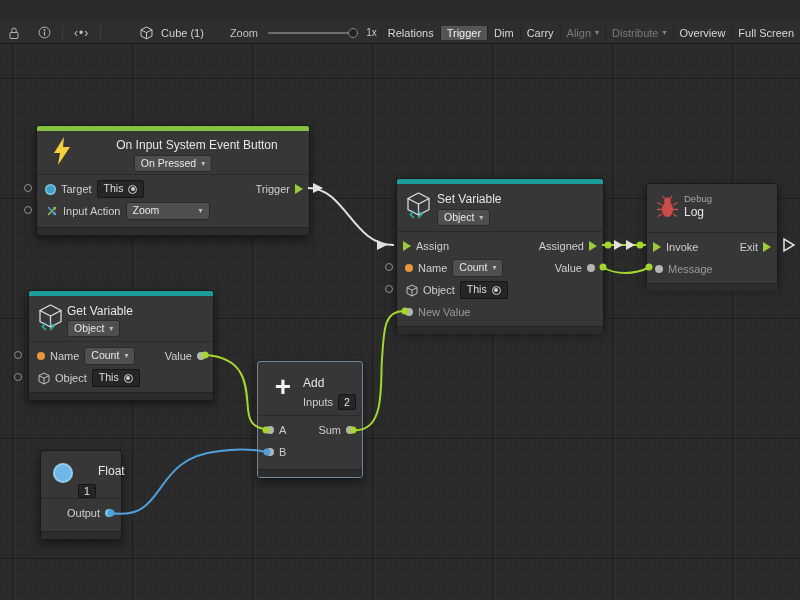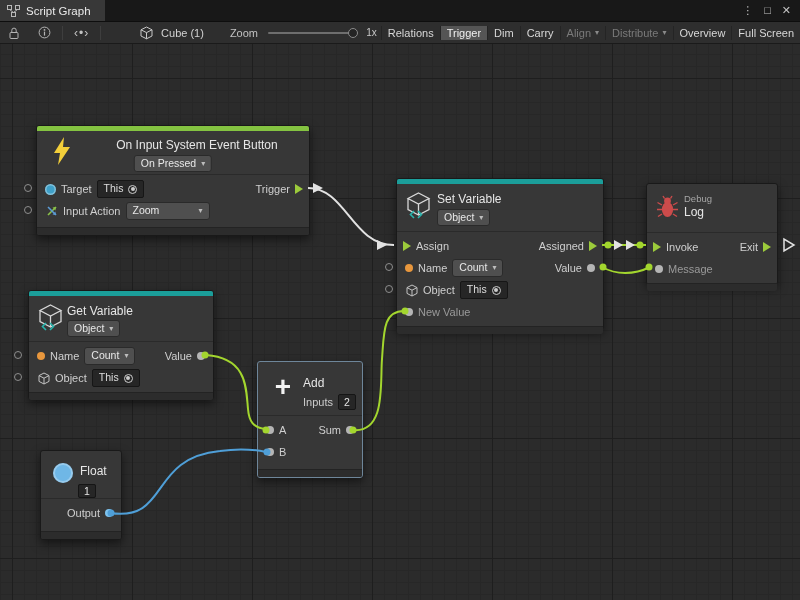--- a/index.html
+++ b/index.html
@@ -106,54 +106,37 @@
   #node-add { left:257px; top:317px; width:106px; height:117px; border-color:#6e869a; }
   #node-add .node-header { height:53px; }
   #node-add .node-title { left:45px; top:14px; }
   #node-add .hdr-sub { position:absolute; left:45px; top:32px; display:flex; align-items:center; gap:5px;
     font-size:11px; color:#cccccc; }
   .plus-icon { position:absolute; left:10px; top:8px; width:30px; height:34px; font-size:28px;
     font-weight:bold; color:#f2f2f2; display:flex; align-items:center; justify-content:center; }
 
   #node-float { left:40px; top:406px; width:82px; height:90px; }
   #node-float .node-header { height:47px; }
-  #node-float .node-title { left:39px; top:13px; }
+  #node-float .node-title { left:57px; top:13px; }
   #node-float .hdr-sub { position:absolute; left:37px; top:30px; }
   .float-icon { position:absolute; left:12px; top:12px; width:20px; height:20px; border-radius:50%;
     background:#6fb7e6; box-shadow:inset 0 0 0 2px rgba(255,255,255,.28); }
 
   .mini-icon { width:13px; height:13px; flex:none; display:flex; align-items:center; justify-content:center; }
   .src-icon { width:11px; height:11px; border-radius:50%; background:#3fa0c8;
     box-shadow:inset 0 0 0 1.5px rgba(255,255,255,.35); flex:none; }
 
   
   svg.wires { position:absolute; top:0; left:0; z-index:5; pointer-events:none; }
 </style>
 </head>
 <body>
 
 <div class="root">
 
-  <div class="titlebar">
-    <div class="tab">
-      <svg width="13" height="12" viewBox="0 0 13 12">
-        <rect x="0.5" y="0.5" width="4" height="4" fill="none" stroke="#b8b8b8"></rect>
-        <rect x="8.5" y="0.5" width="4" height="4" fill="none" stroke="#b8b8b8"></rect>
-        <rect x="4.5" y="7.5" width="4" height="4" fill="none" stroke="#b8b8b8"></rect>
-        <path d="M2.5 4.5 L6.5 7.5 M10.5 4.5 L6.5 7.5" stroke="#b8b8b8" fill="none"></path>
-      </svg>
-      <span>Script Graph</span>
-    </div>
-    <div class="flex"></div>
-    <div class="win-icons">
-      <span>⋮</span>
-      <span>□</span>
-      <span>✕</span>
-    </div>
-  </div>
 
   <div class="toolbar">
     <span class="tb-icon" style="margin-left:4px">
       <svg width="12" height="14" viewBox="0 0 12 14">
         <rect x="2" y="6.5" width="8" height="6" rx="1" fill="none" stroke="#b4b4b4"></rect>
         <path d="M3.8 6.5 V4.3 a2.2 2.2 0 0 1 4.4 0 V6.5" fill="none" stroke="#b4b4b4"></path>
       </svg>
     </span>
     <span class="tb-icon" style="margin-left:10px">
       <svg width="13" height="13" viewBox="0 0 13 13">

